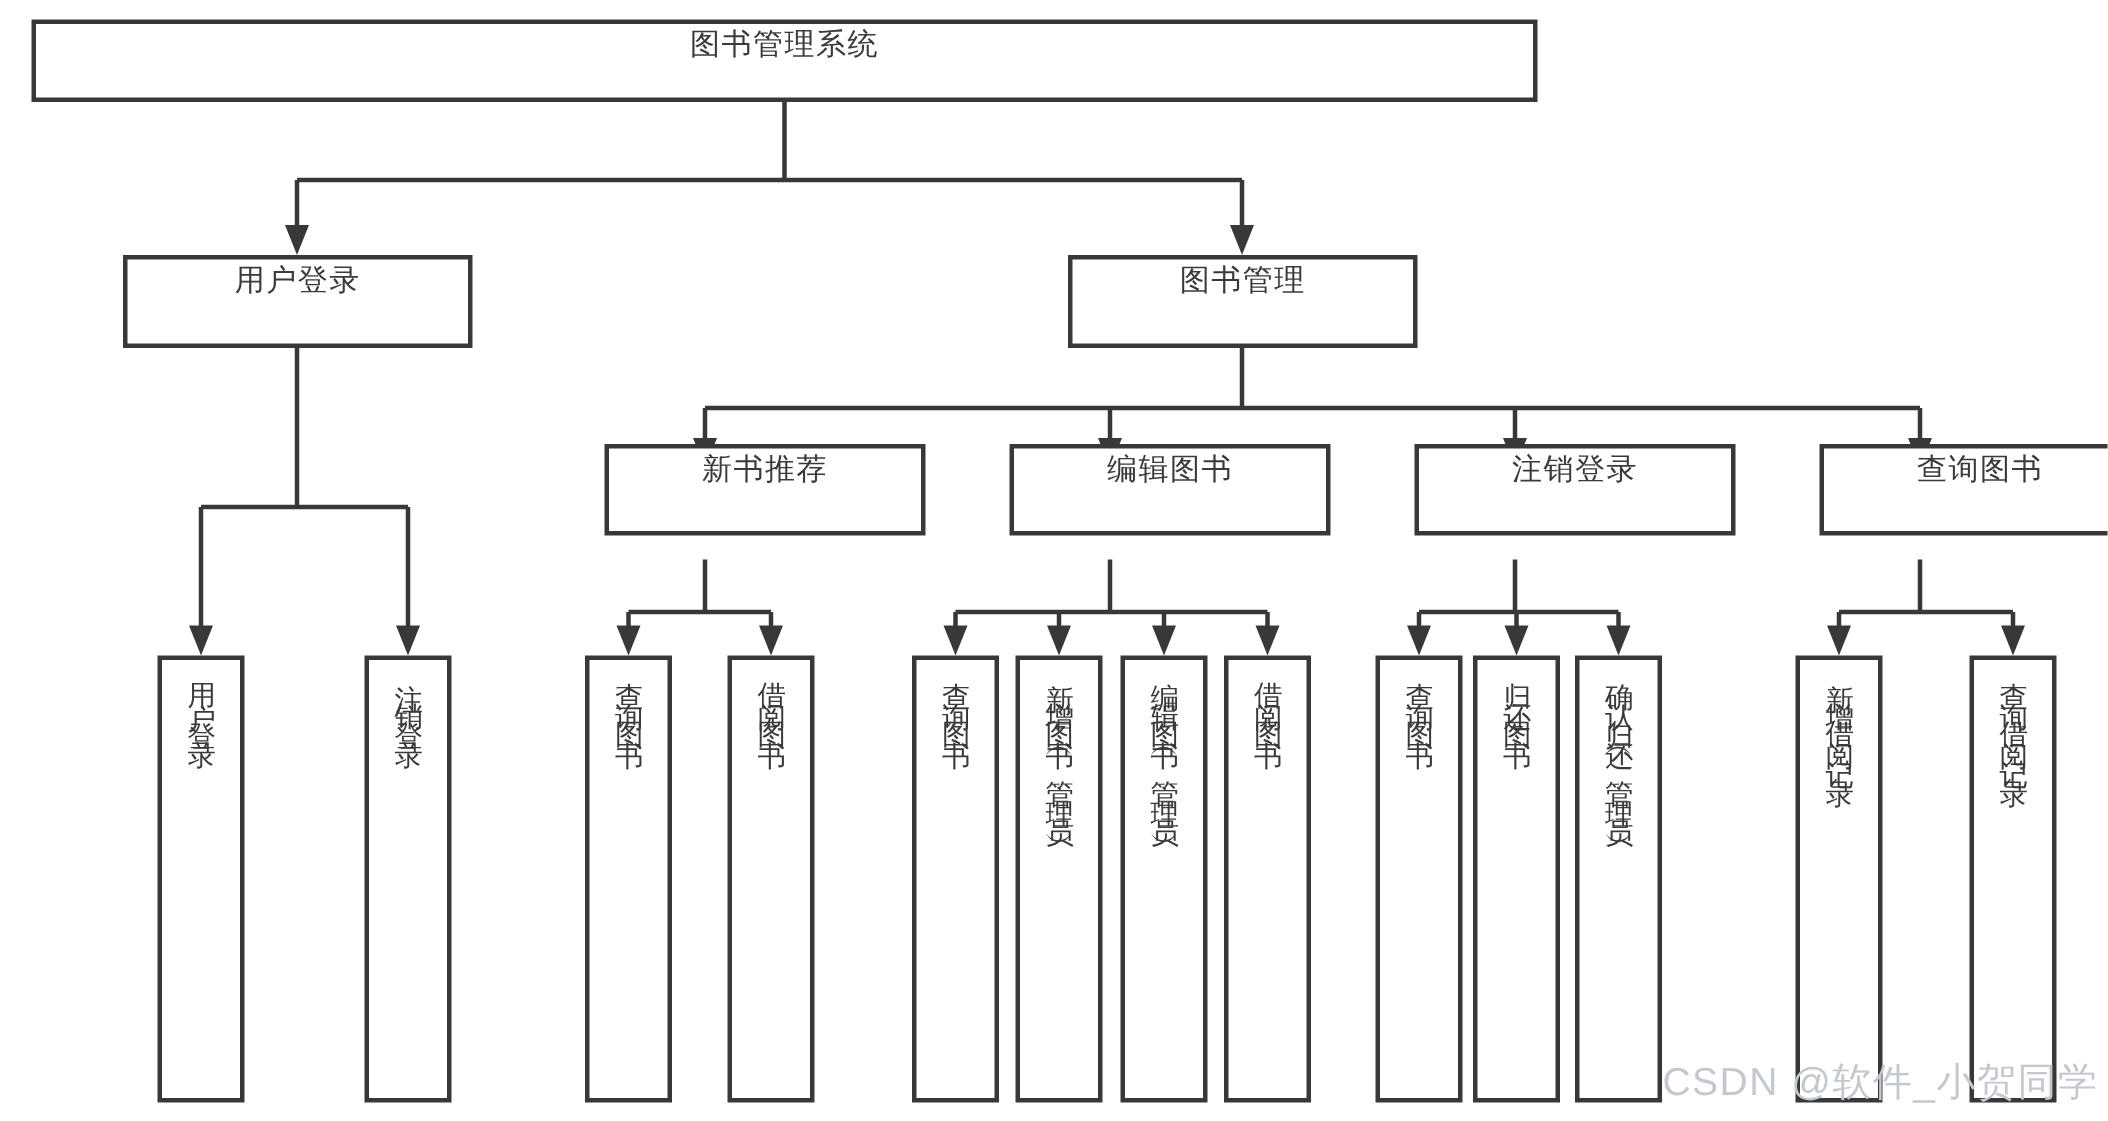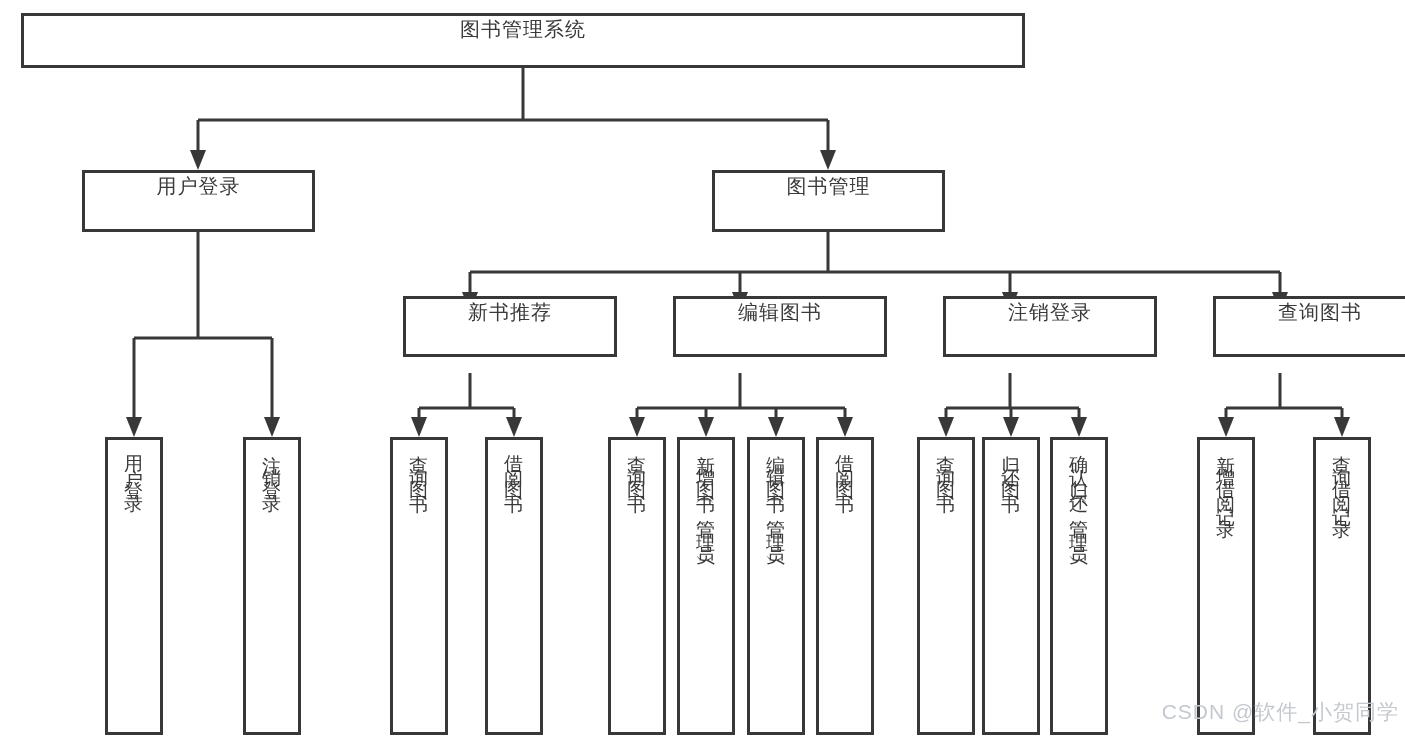--- a/index.html
+++ b/index.html
@@ -33,22 +33,22 @@
   .n-borrow{left:633px;}
   .n-current{left:903px;}
   .n-records{left:1173px;}
   
   .n-l0{left:105px;} .n-l1{left:243px;}
   .n-l2{left:390px;} .n-l3{left:485px;}
   .n-l4{left:608px;} .n-l5{left:677px;} .n-l6{left:747px;} .n-l7{left:816px;}
   .n-l8{left:917px;} .n-l9{left:982px;} .n-l10{left:1050px;}
   .n-l11{left:1197px;} .n-l12{left:1313px;}
   .watermark{
-    position:absolute;right:6px;bottom:21px;
-    font-size:21px;color:#c4c8cf;letter-spacing:1px;white-space:nowrap;
+    position:absolute;right:6px;bottom:8px;
+    font-size:26px;color:#c4c8cf;letter-spacing:1px;white-space:nowrap;
   }
 </style>
 </head>
 <body>
 
 <svg class="connectors" width="1405" height="747" viewBox="0 0 1405 747" fill="none" stroke="#383838" stroke-width="3">
 
   <path d="M523 68 V120 M198 120 H828"></path>
   <line x1="198" y1="120" x2="198" y2="156"></line>
   <path d="M190 150 L206 150 L198 170 Z" fill="#383838" stroke="none"></path>

